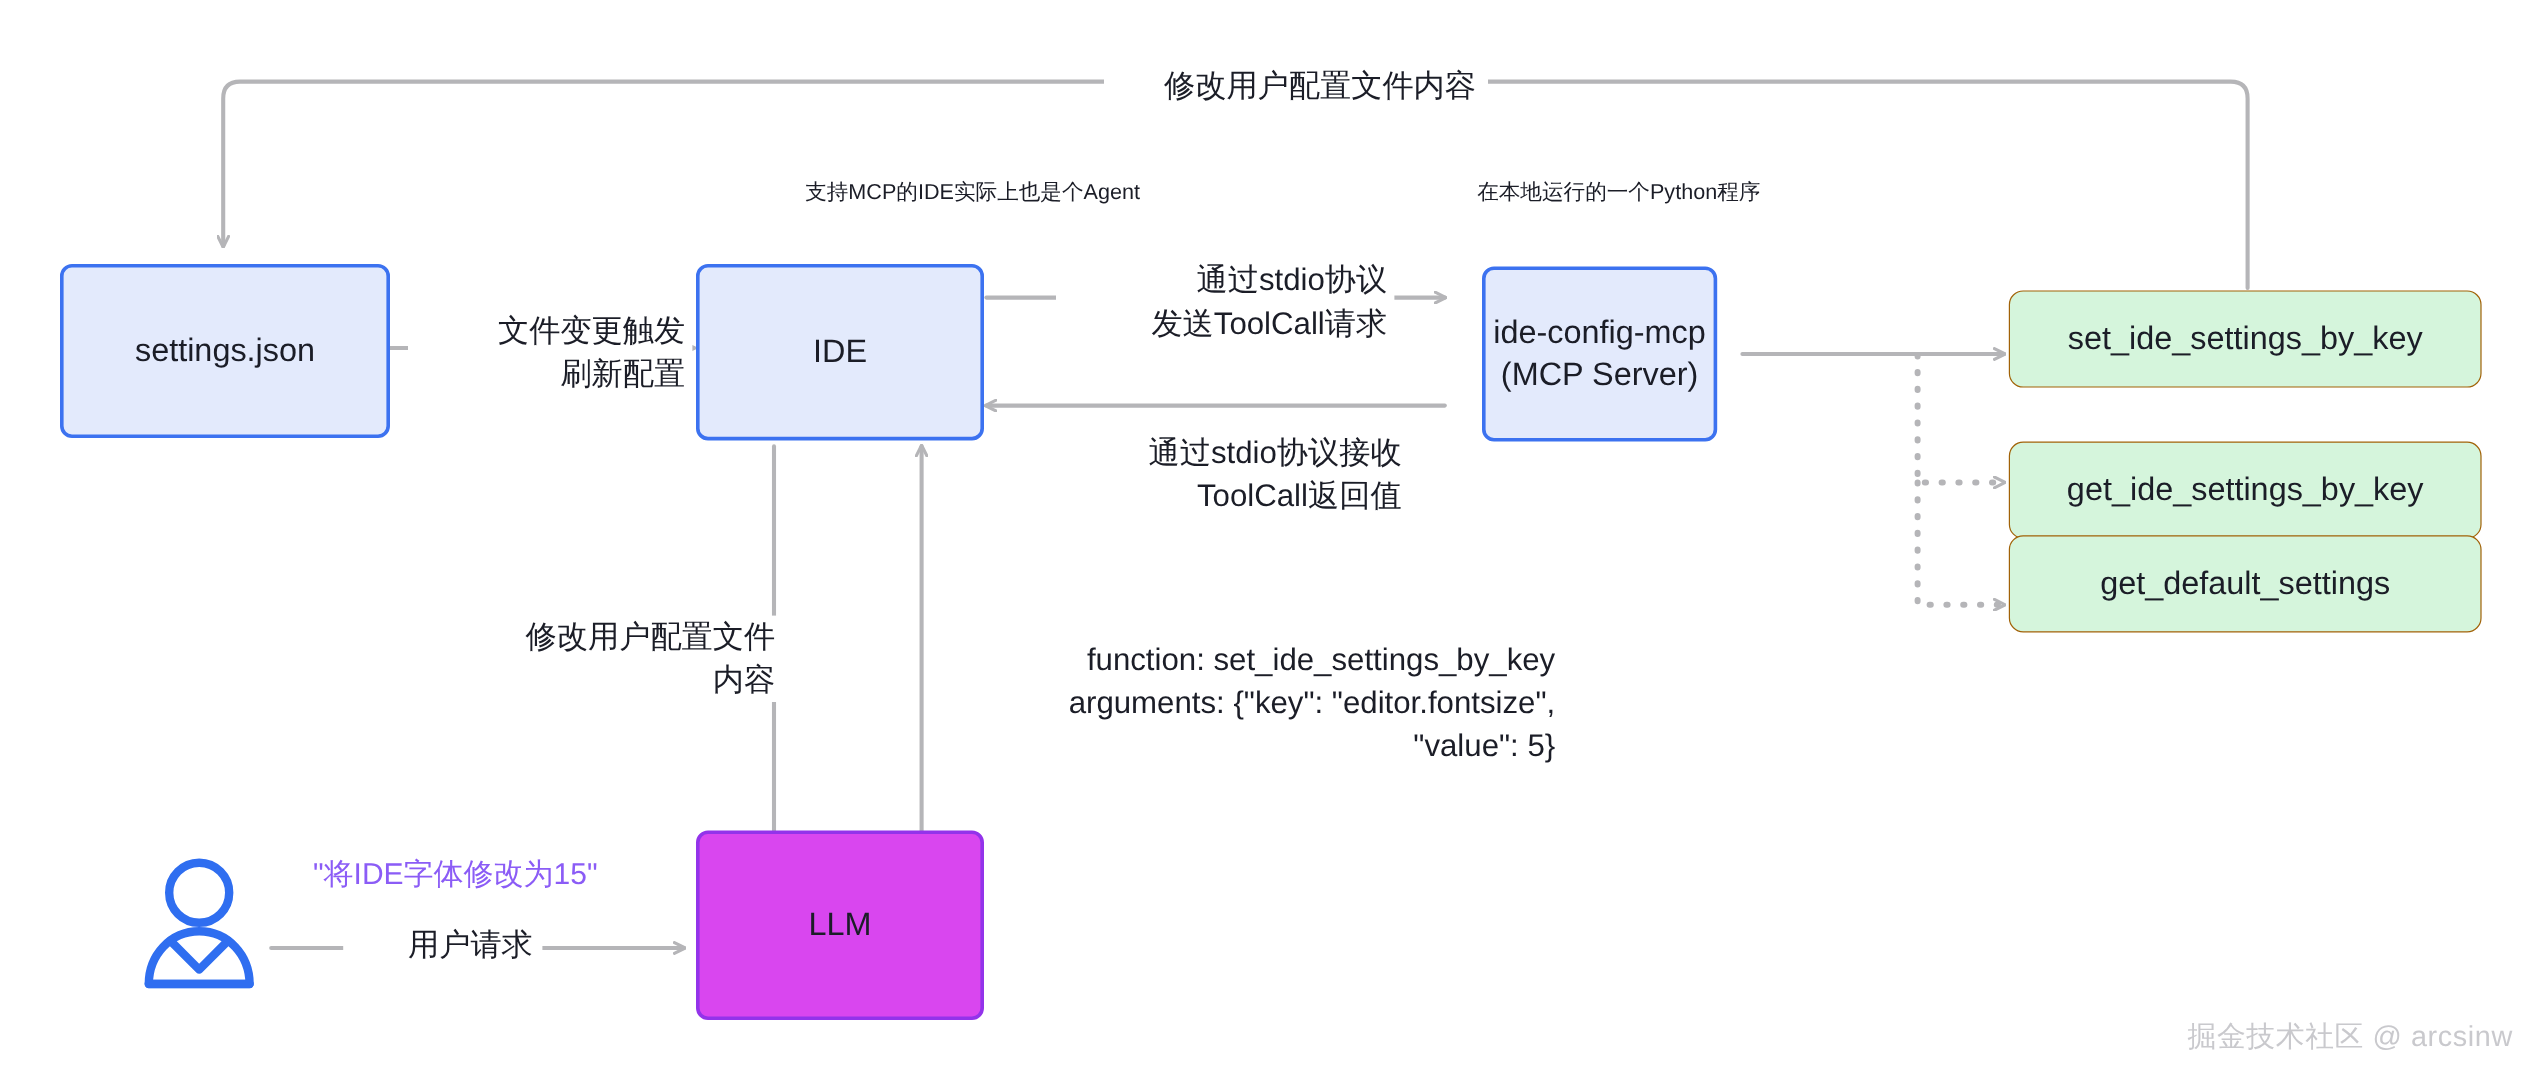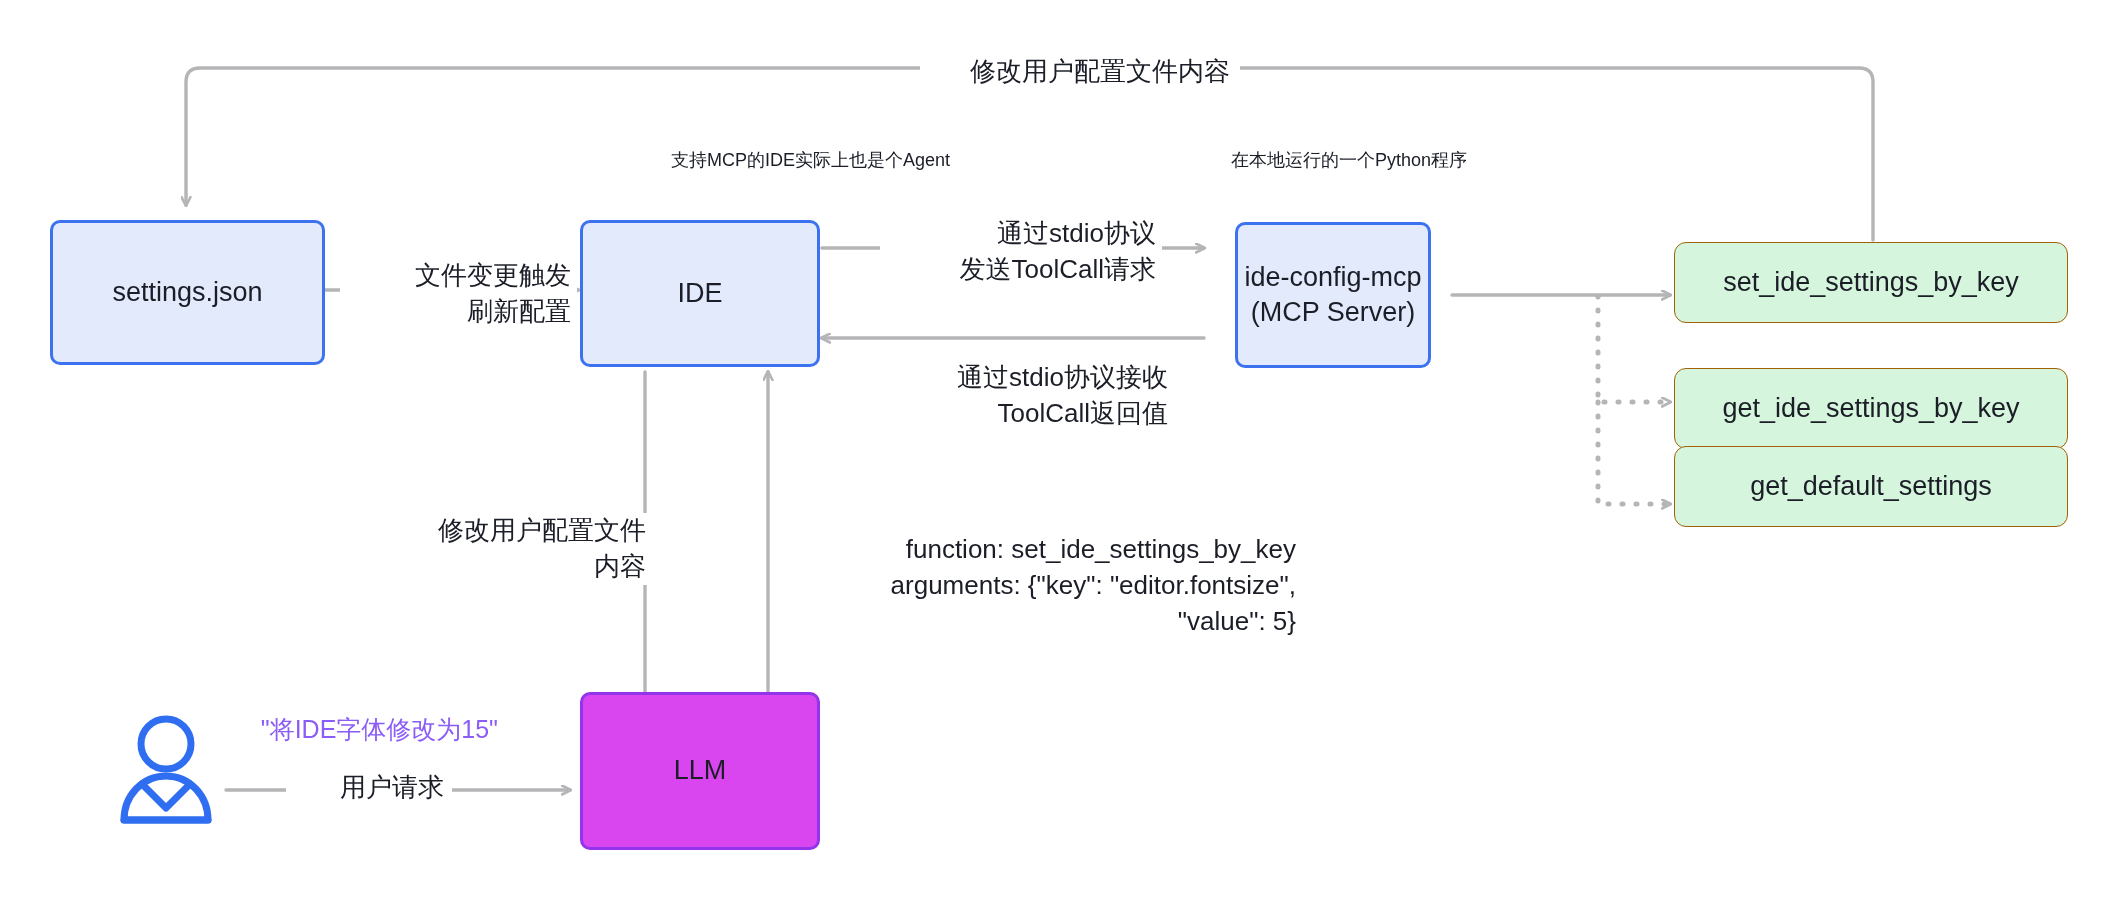--- a/index.html
+++ b/index.html
@@ -176,14 +176,15 @@
   <div class="label" style="left:410px; top:513px; width:230px; padding:0 6px;">修改用户配置文件内容</div>
 
   <div class="label mono-ish" style="left:790px; top:532px; width:500px; padding:0 6px;">function: set_ide_settings_by_key
 arguments: {"key": "editor.fontsize",
 "value": 5}</div>
 
   <div class="label quote" style="left:232px; top:712px; width:260px; padding:0 6px;">"将IDE字体修改为15"</div>
 
   <div class="label" style="left:286px; top:770px; width:150px; padding:0 8px;">用户请求</div>
 
+  <div id="watermark">掘金技术社区 @ arcsinw</div>
 
 </div>
 
 </body></html>

